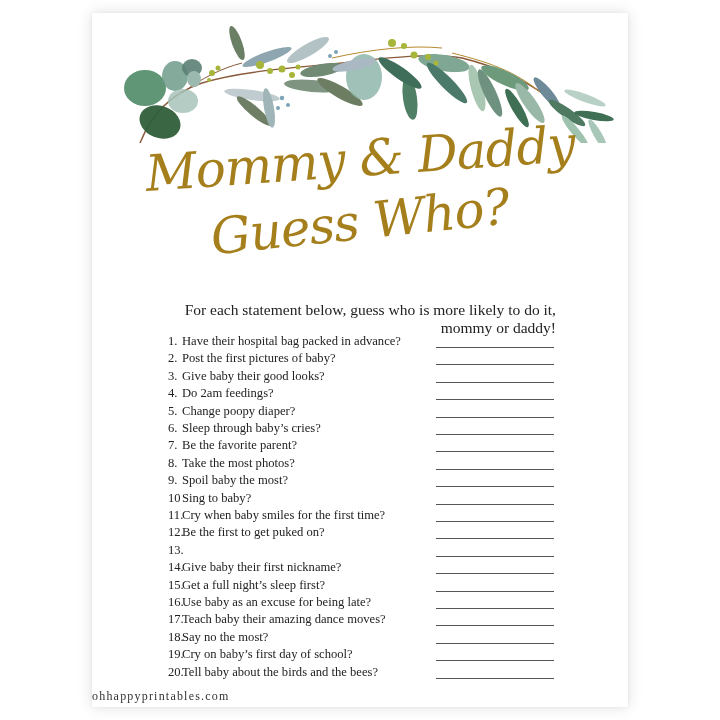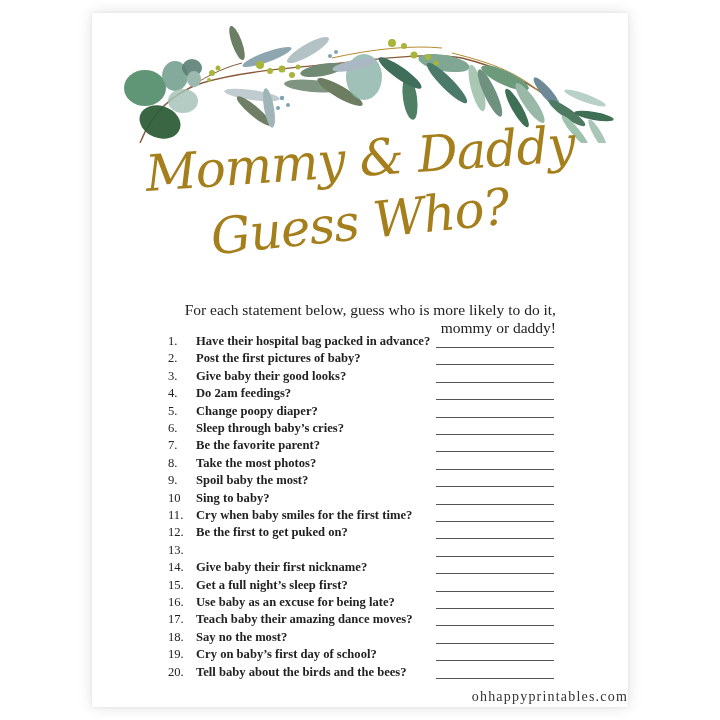--- a/index.html
+++ b/index.html
@@ -20,25 +20,25 @@
   }
   .title.l1 { top: 117px; font-size: 50px; transform: rotate(-4deg); }
   .title.l2 { top: 180px; font-size: 50px; transform: rotate(-6deg); }
   .instructions {
     position: absolute; left: 48px; top: 240px; width: 416px; text-align: right;
     font-size: 15.5px; line-height: 18px; color: #222; margin-top: 48px;
   }
   .list { position: absolute; left: 0; top: 321px; width: 536px; }
   .row { position: absolute; left: 0; height: 17px; width: 536px; font-size: 12.6px; color: #222; }
   .row .num { position: absolute; left: 76px; top: 0; }
-  .row .txt { position: absolute; left: 104px; top: 0; white-space: nowrap; font-weight: bold; }
+  .row .txt { position: absolute; left: 90px; top: 0; white-space: nowrap; }
   .row .line { position: absolute; left: 344px; top: 13px; width: 118px; height: 0; border-top: 1.2px solid #555; }
   .footer {
-    position: absolute; left: 0; top: 676px; width: 536px; text-align: right;
-    font-size: 14px; letter-spacing: 1.2px; color: #333;
+    position: absolute; left: 0; top: 676px; width: 536px; text-align: left;
+    font-size: 12px; letter-spacing: 1.2px; color: #333;
   }
 </style>
 </head>
 <body>
 
 <div class="page">
 
   <svg class="foliage" viewBox="0 0 536 130">
 
     <path d="M48 130 C60 100 80 80 110 70 C150 58 200 55 250 50 C300 44 340 40 370 45 C410 55 440 70 470 95" stroke="#8a5a3a" stroke-width="1.4" fill="none"></path>

